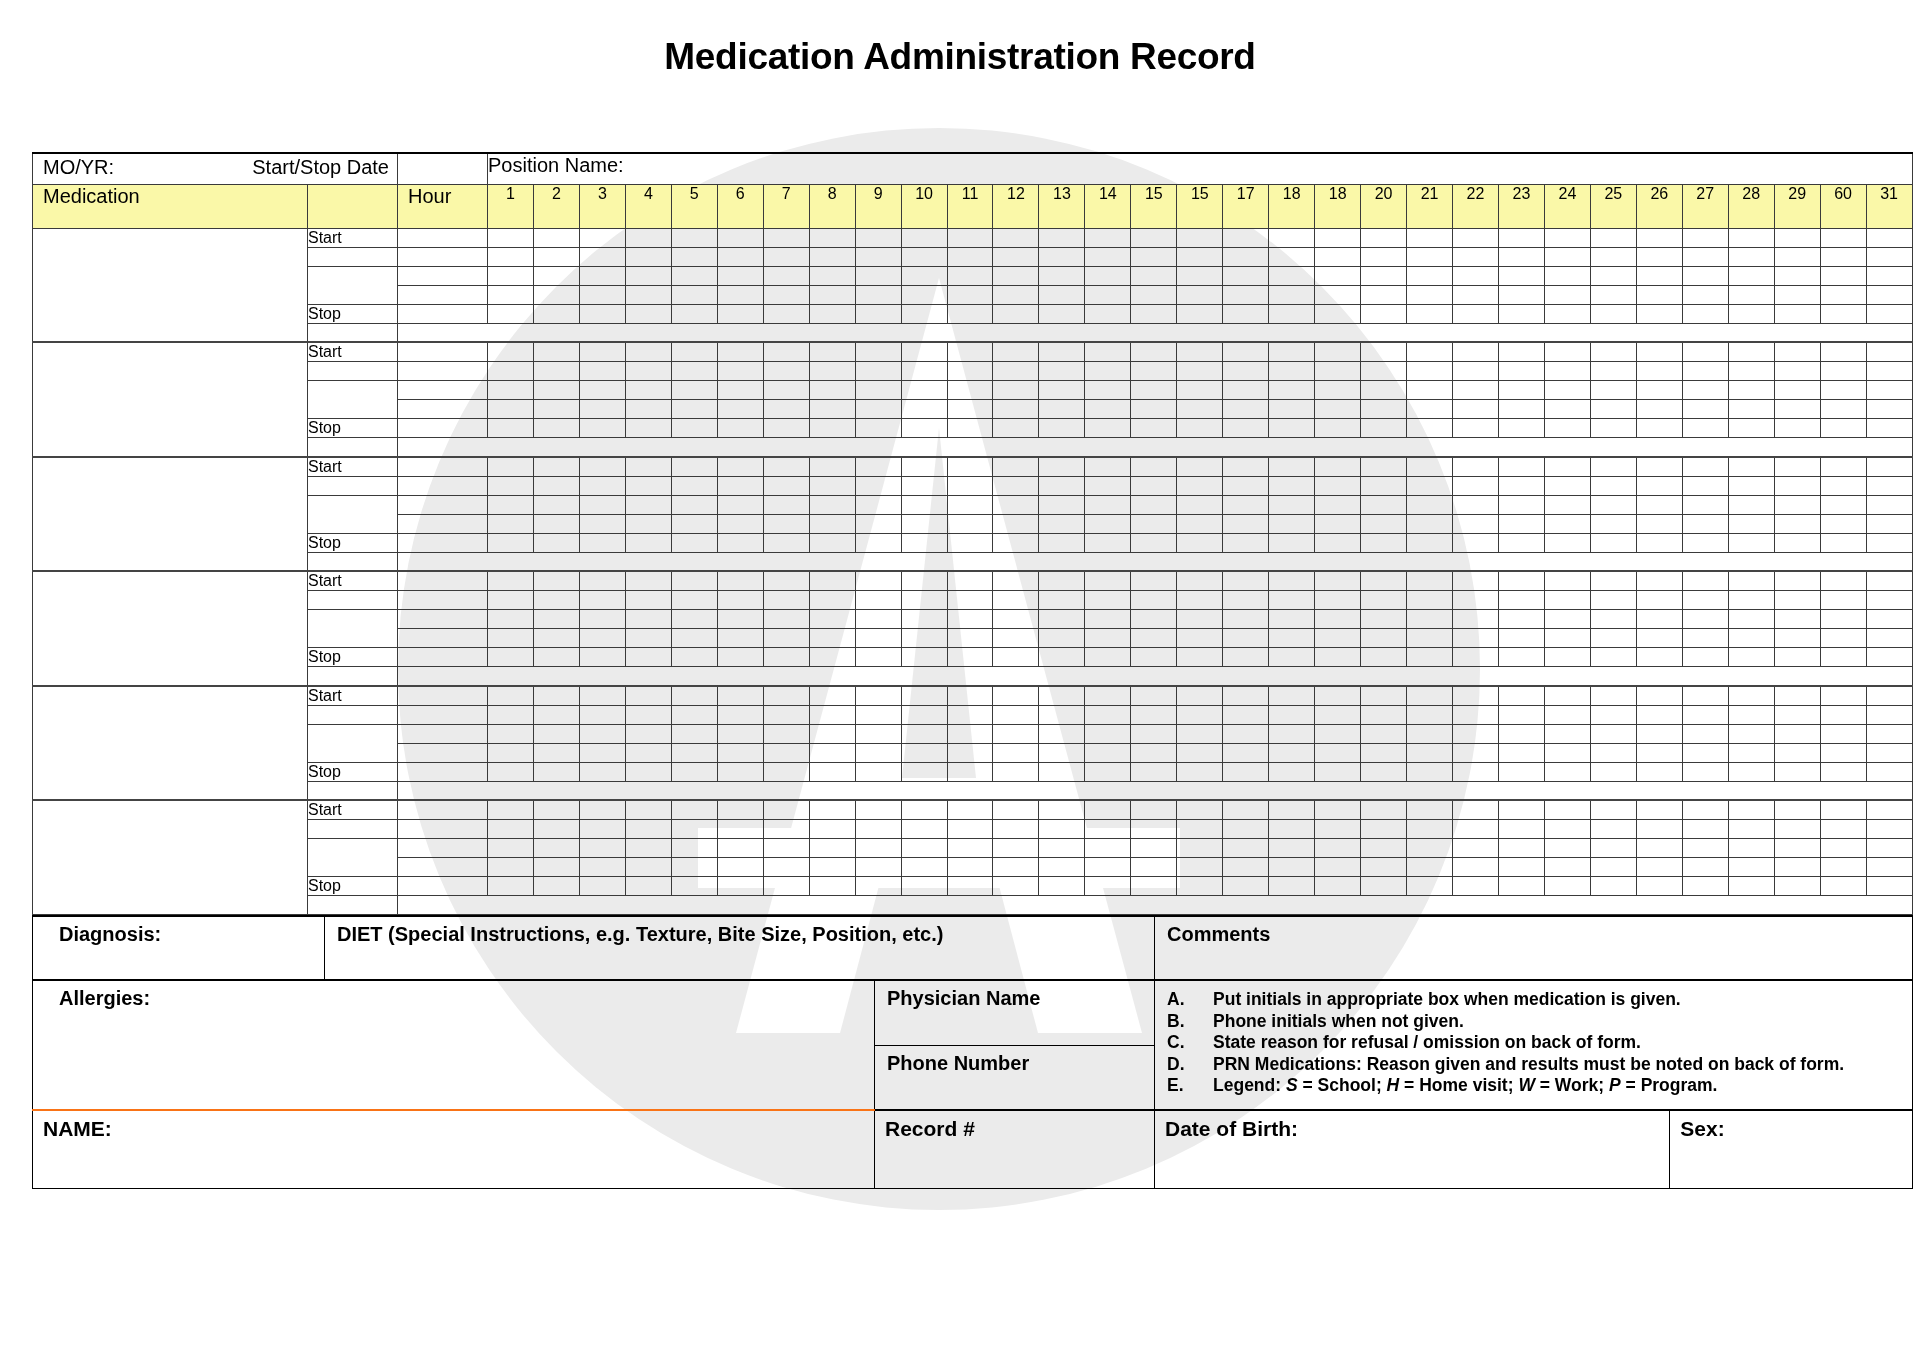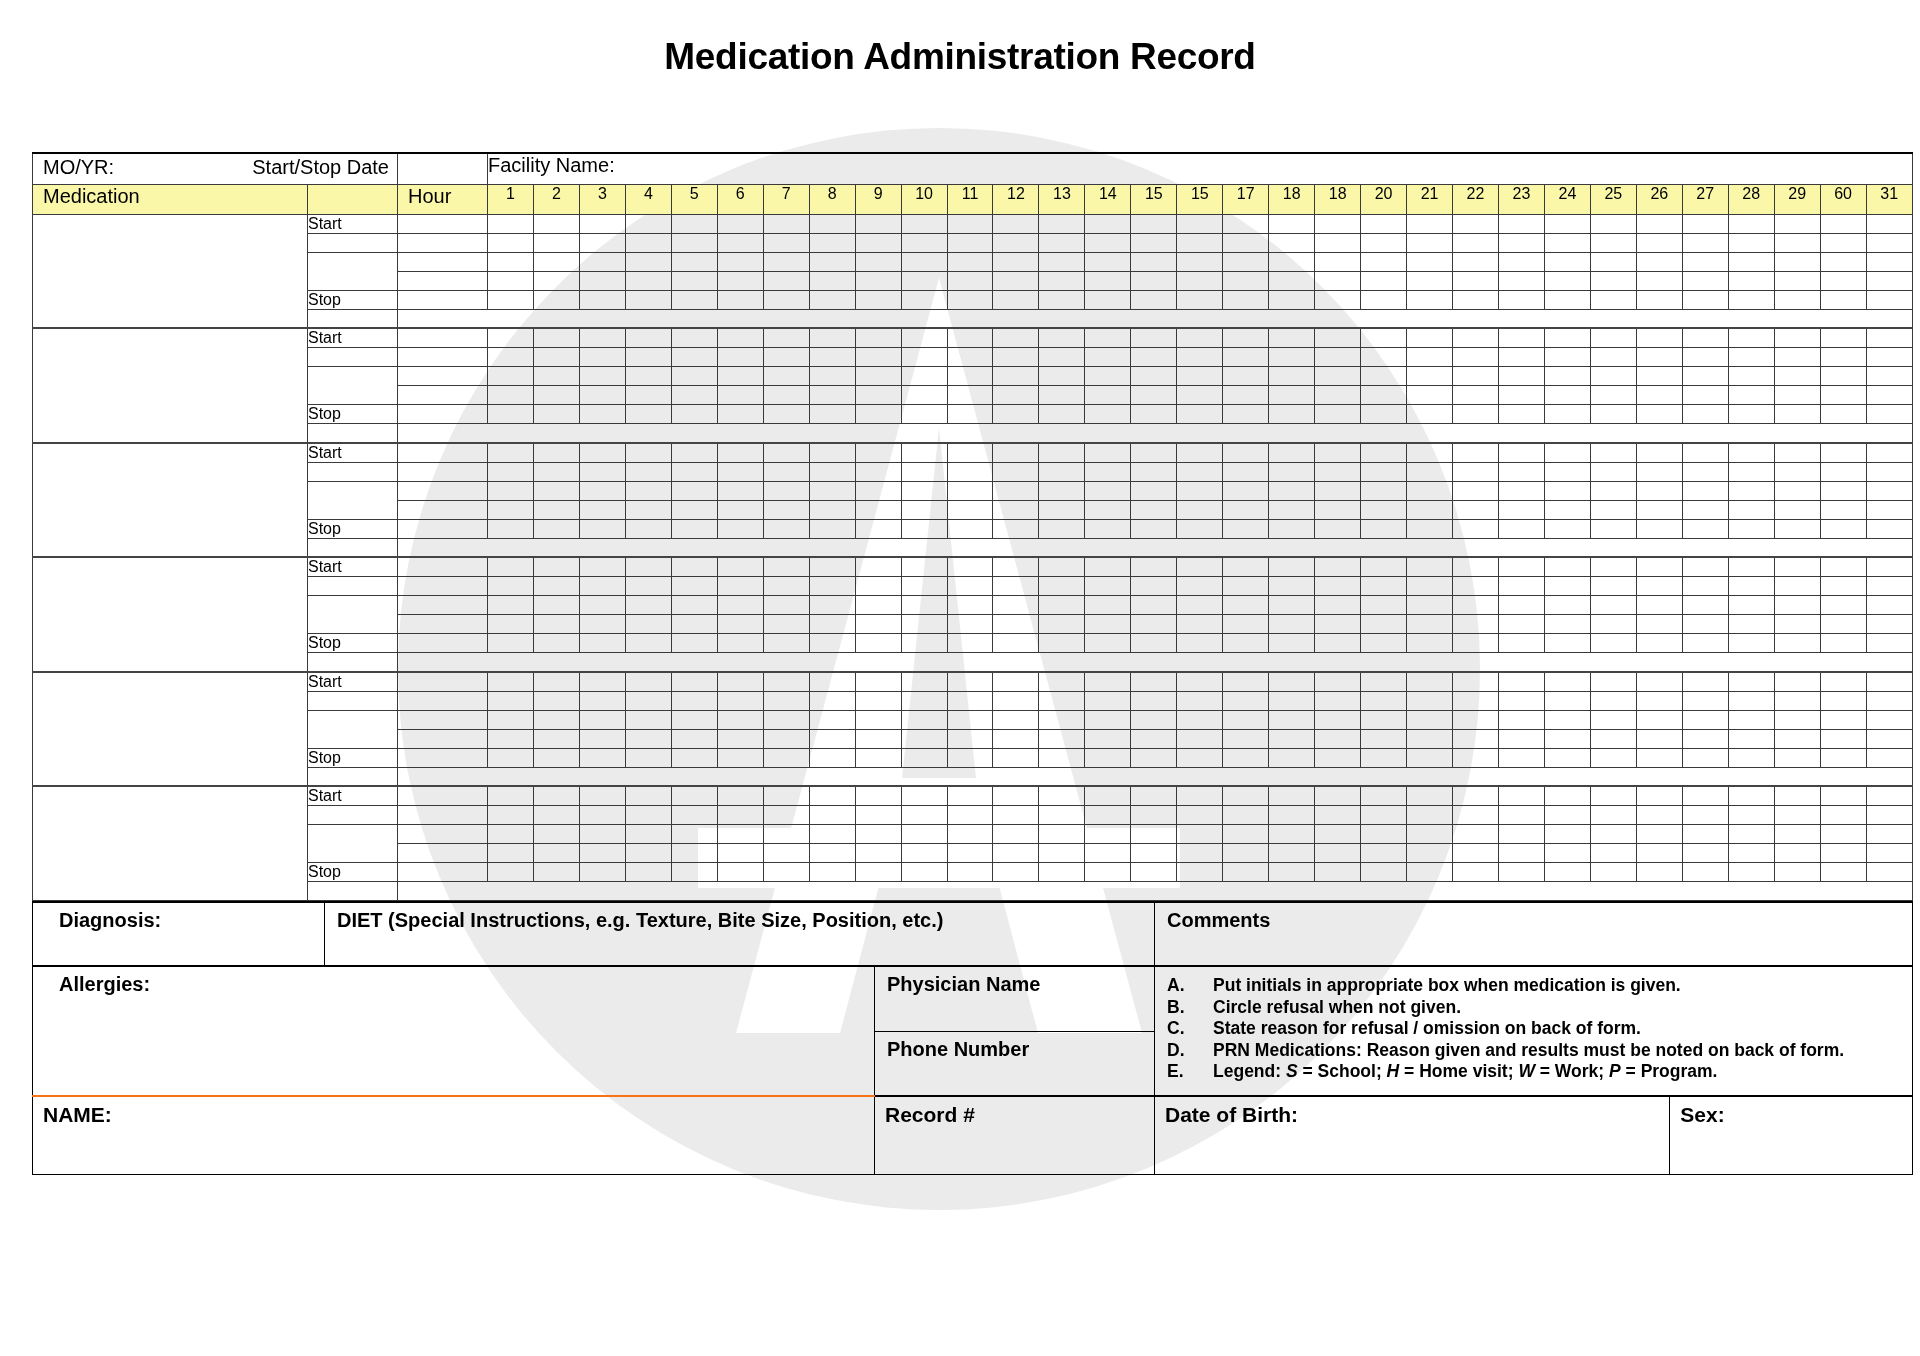--- a/index.html
+++ b/index.html
@@ -68,21 +68,21 @@
     position: relative;
     padding: 3px 8px 0 10px;
   }
   .cell-moyr .moyr { position: absolute; left: 10px; top: 2px; }
   .cell-moyr .ssd  { position: absolute; right: 8px; top: 2px; }
   .cell-facility { padding: 1px 0 0 10px; font-size: 21px; }
 
   
   .r-head td {
     background: #faf8a8 !important;
-    height: 30px;
+    height: 44px;
     font-weight: bold;
     font-size: 18px;
     text-align: center;
     vertical-align: middle;
     border-top: 1px solid #3a3a3a;
     border-bottom: 2px solid #555;
   }
   .r-head td.lbl-med { text-align: left; padding-left: 10px; font-size: 20px; }
   .r-head td.lbl-hour { text-align: left; padding-left: 10px; font-size: 20px; }
   .r-head td.daynum { font-size: 16px; }
@@ -201,21 +201,21 @@
         <col style="width:45.96774193548387px">
         <col style="width:45.96774193548387px">
       </colgroup>
     <tbody id="grid-body">
         <tr class="r-top">
   <td colspan="2" class="cell-moyr outer-top">
     <span class="moyr">MO/YR:</span>
     <span class="ssd">Start/Stop Date</span>
   </td>
   <td class="outer-top"></td>
-  <td class="cell-facility outer-top" colspan="31">Facility Name:</td>
+  <td class="cell-facility outer-top" colspan="31">Position Name:</td>
 </tr>
         <tr class="r-head">
   <td class="lbl-med">Medication</td>
   <td></td>
   <td class="lbl-hour">Hour</td>
           <td class="daynum">1</td>
           <td class="daynum">2</td>
           <td class="daynum">3</td>
           <td class="daynum">4</td>
           <td class="daynum">5</td>
@@ -1347,21 +1347,21 @@
           <span class="lbl-b">Allergies:</span>
         </td>
         <td style="height:65px;border-top:2px solid #000;">
           <span class="lbl-b2">Physician Name</span>
         </td>
         <td rowspan="2" style="height:130px;border-top:2px solid #000;padding-top:8px;">
           <div class="instr">
             <span class="ltr">A.</span><span>Put initials in appropriate box when medication is given.</span>
           </div>
           <div class="instr">
-            <span class="ltr">B.</span><span>Circle refusal when not given.</span>
+            <span class="ltr">B.</span><span>Phone initials when not given.</span>
           </div>
           <div class="instr">
             <span class="ltr">C.</span><span>State reason for refusal / omission on back of form.</span>
           </div>
           <div class="instr">
             <span class="ltr">D.</span><span>PRN Medications: Reason given and results must be noted on back of form.</span>
           </div>
           <div class="instr">
             <span class="ltr">E.</span><span id="legend-line">Legend:  <em>S</em> = School; <em>H</em> = Home visit; <em>W</em> = Work; <em>P</em> = Program.</span>
           </div>

